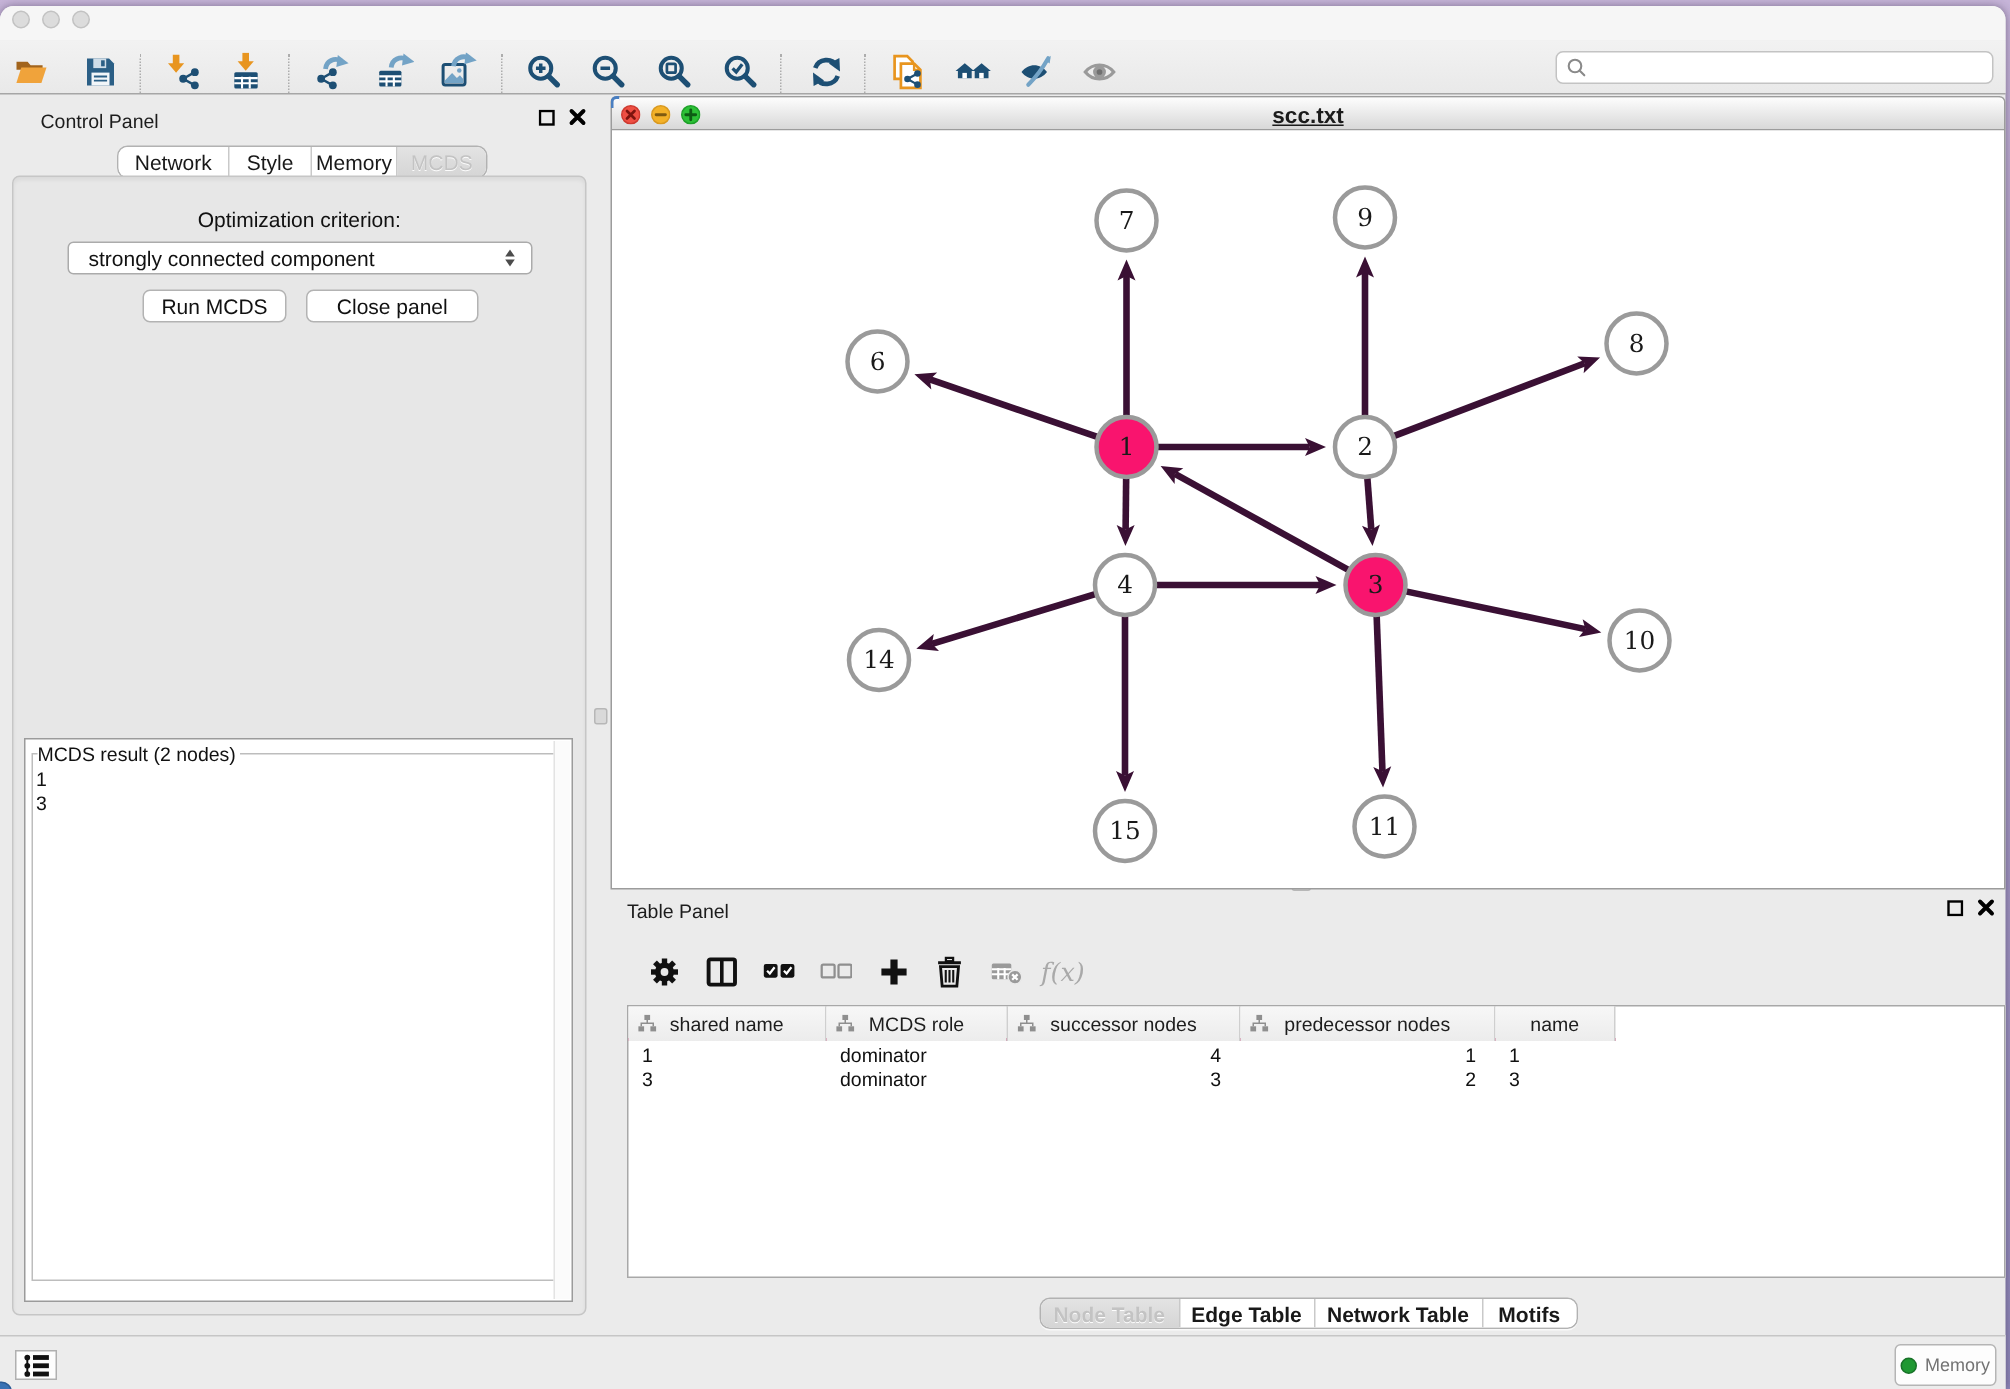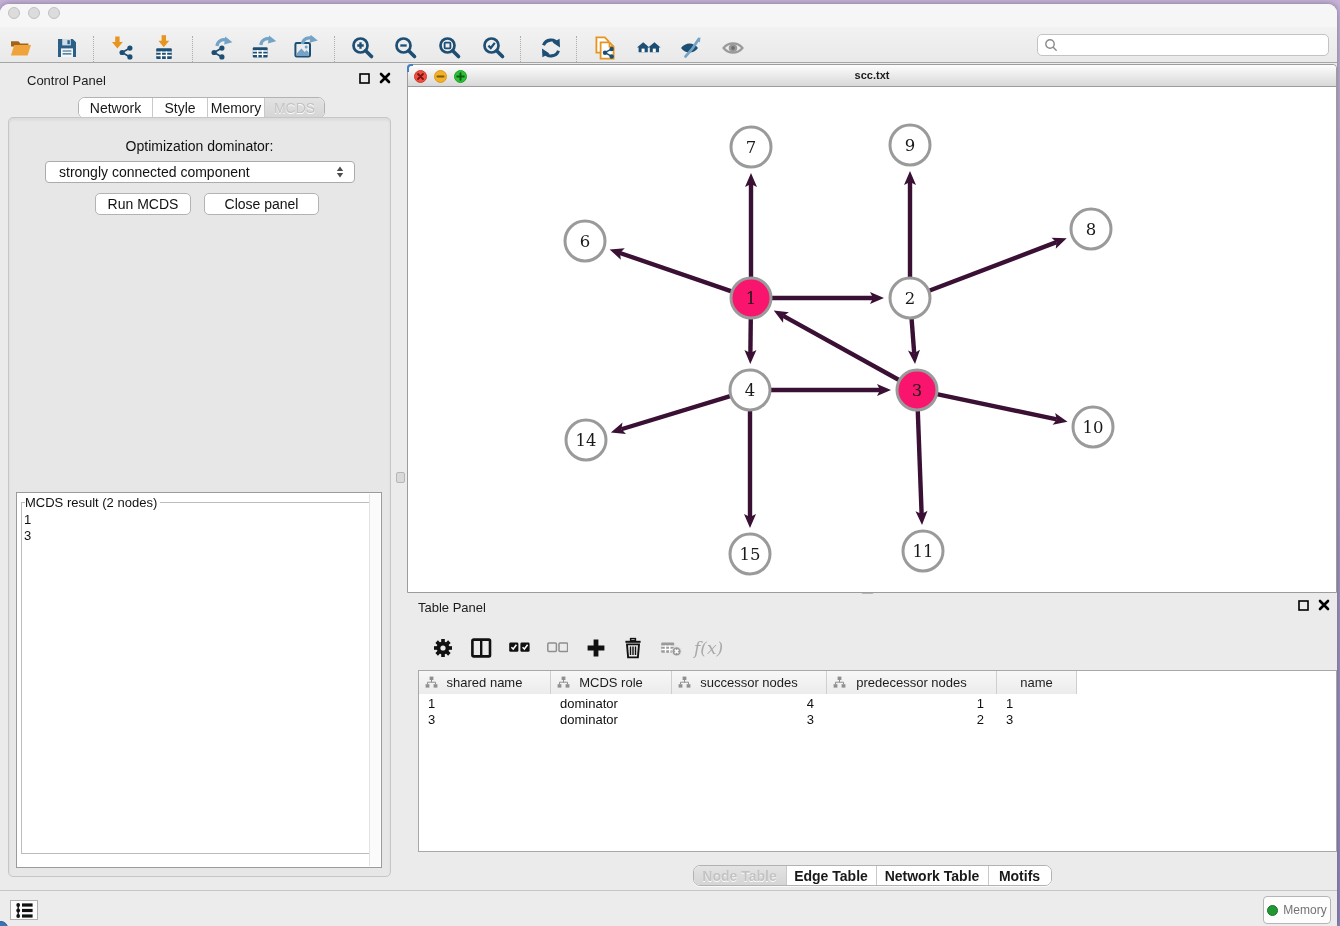--- a/index.html
+++ b/index.html
@@ -101,21 +101,21 @@
 
   
   #net-frame {
     position:absolute; left:407px; top:60px; width:930px; height:529px;
     background:#fff; border:1px solid #9c9c9c; border-radius:4px 4px 0 0;
   }
   #net-titlebar { position:absolute; left:0; top:0; width:100%; height:22px;
     background:linear-gradient(180deg,#fdfdfd,#d8d8d8);
     border-bottom:1px solid #9c9c9c; border-radius:4px 4px 0 0; }
   #net-title { position:absolute; left:0; right:0; top:4px; text-align:center;
-    font-size:11px; font-weight:bold; color:#1b1b1b; }
+    font-size:15px; font-weight:bold; color:#1b1b1b;text-decoration:underline; }
   .traffic { position:absolute; top:4.5px; width:13px; height:13px; border-radius:50%; }
   .traffic svg { position:absolute; left:0; top:0; }
   #net-corner-accent { position:absolute; left:-1px; top:-1px; width:6px; height:8px;
     border-left:2px solid #4a7fc1; border-top:2px solid #4a7fc1; border-radius:4px 0 0 0; }
   #graph-canvas { position:absolute; left:0; top:22px; width:928px; height:506px; }
 
   
   #table-panel { position:absolute; left:407px; top:589px; width:930px; height:295px; }
   #tp-header { position:absolute; left:11px; top:7px; }
   #tp-toolbar { position:absolute; left:8px; top:35px; width:914px; height:40px; }
@@ -343,21 +343,21 @@
         <path d="M2 2 L10 10 M10 2 L2 10" stroke="#000" stroke-width="2.6" stroke-linecap="round"></path>
       </svg>
     </div>
     <div id="cp-tabs" class="seg-group">
         <div class="seg" style="width: 73px; height: 20px;">Network</div>
         <div class="seg" style="width: 55px; height: 20px;">Style</div>
         <div class="seg" style="width: 57px; height: 20px;">Memory</div>
         <div class="seg selected" style="width: 60px; height: 20px;">MCDS</div>
       </div>
     <div id="cp-content">
-      <div id="opt-label">Optimization dominator:</div>
+      <div id="opt-label">Optimization criterion:</div>
       <div id="criterion-select">
         <span style="flex:1">strongly connected component</span>
         <svg width="20" height="18" viewBox="0 0 20 18" style="margin-right:4px">
           <path d="M10 3.4 L13.2 8 H6.8 Z" fill="#4c4c4c"></path>
           <path d="M10 14.6 L6.8 10 H13.2 Z" fill="#4c4c4c"></path>
         </svg>
       </div>
       <button class="mcds-btn" style="left:86px; width:96px;">Run MCDS</button>
       <button class="mcds-btn" style="left:195px; width:115px;">Close panel</button>
       <div id="result-group">

